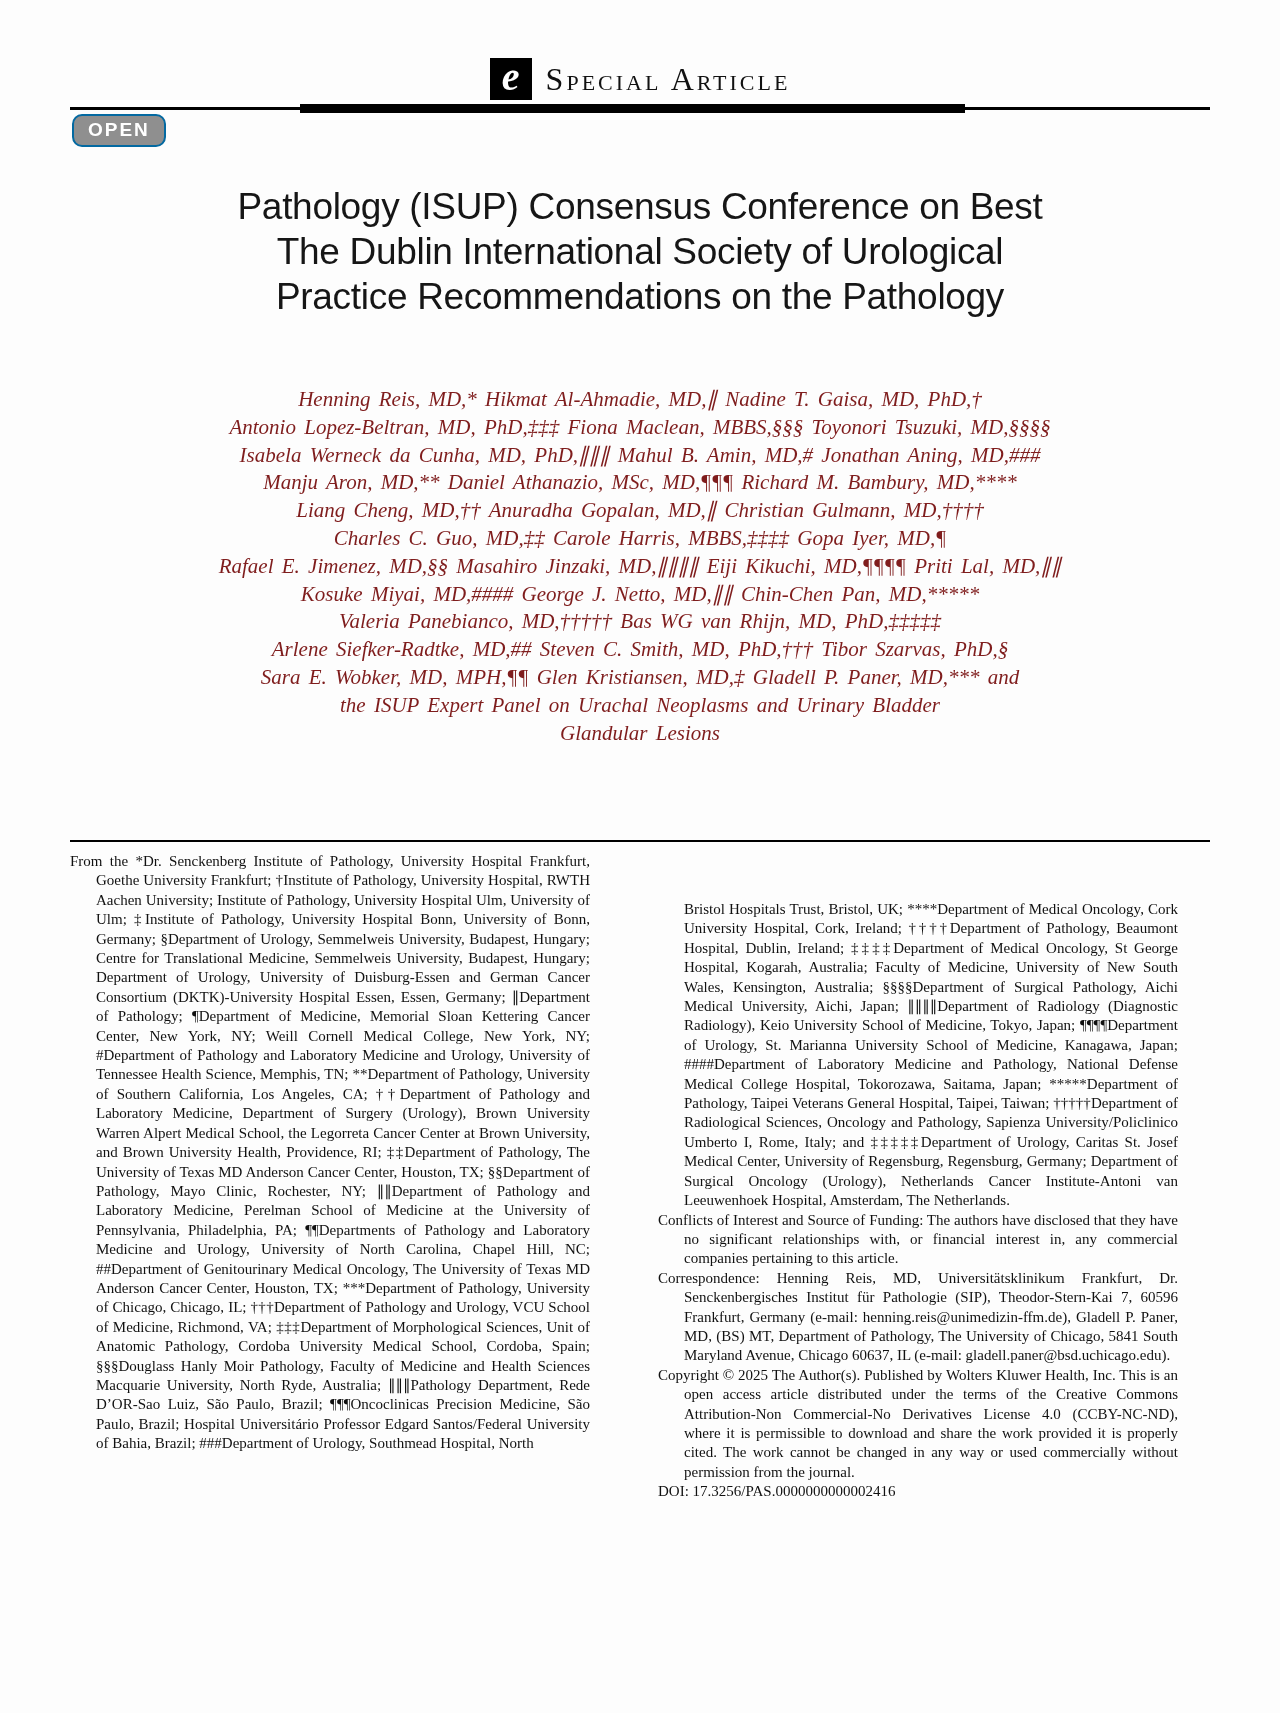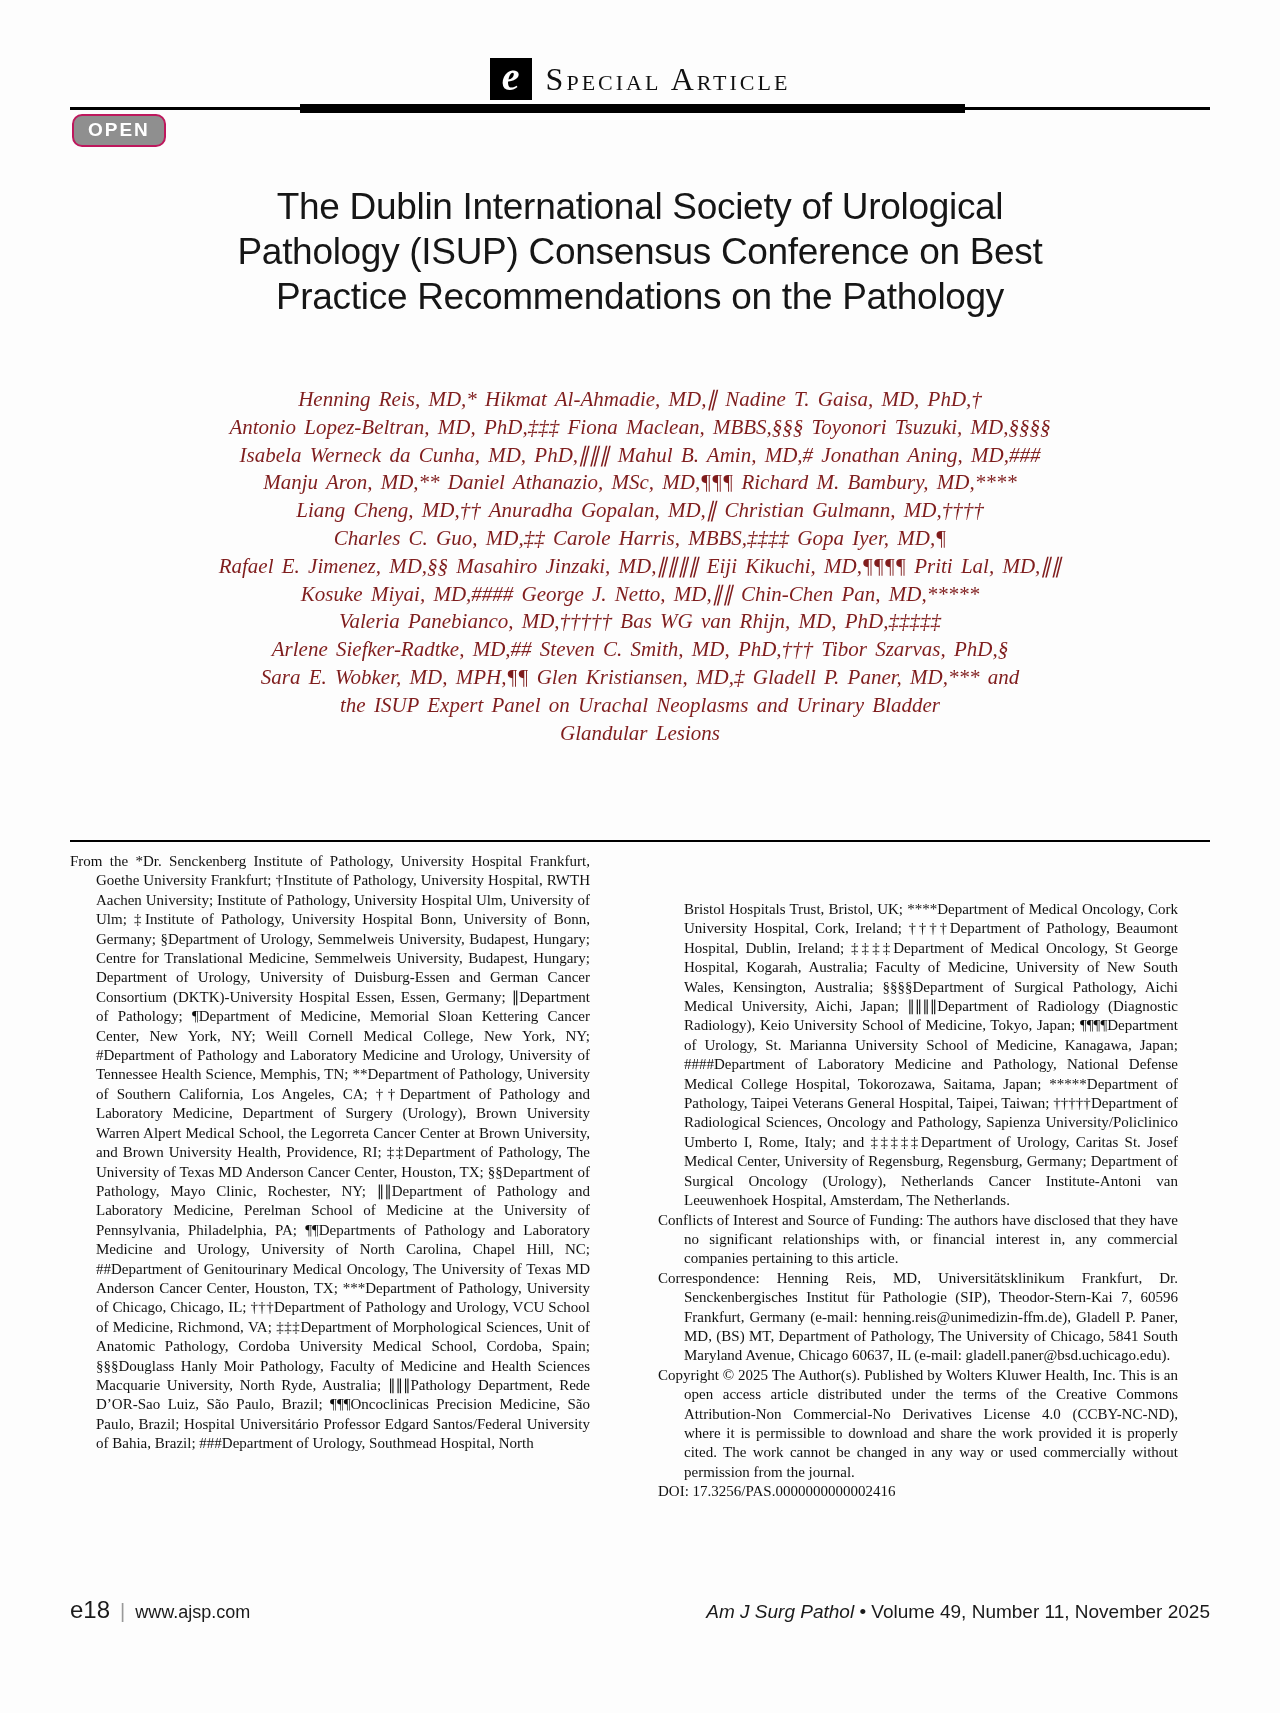--- a/index.html
+++ b/index.html
@@ -35,21 +35,21 @@
   }
   .header-rule .thin{
     position:absolute;top:3px;left:0;width:100%;height:3px;background:#000;
   }
   .header-rule .thick{
     position:absolute;top:0;left:230px;width:665px;height:9px;background:#000;
   }
   
   .open-badge{
     position:absolute;top:114px;left:72px;
-    background:#8f8f8f;border:2px solid #be185d;border-radius:10px;
+    background:#8f8f8f;border:2px solid #0369a1;border-radius:10px;
     color:#fff;font-family:"Liberation Sans", sans-serif;
     font-weight:bold;font-size:19px;letter-spacing:2px;
     padding:3px 14px 4px 14px;
   }
   
   .title{
     position:absolute;top:184px;left:0;width:100%;
     text-align:center;
     font-family:"Liberation Sans", sans-serif;
     font-weight:400;font-size:37px;line-height:45px;
@@ -105,22 +105,22 @@
   </div>
 
   <div class="header-rule">
     <span class="thin"></span>
     <span class="thick"></span>
   </div>
 
   <div class="open-badge">OPEN</div>
 
   <h1 class="title">
+    <span>Pathology (ISUP) Consensus Conference on Best</span>
     <span>The Dublin International Society of Urological</span>
-    <span>Pathology (ISUP) Consensus Conference on Best</span>
     <span>Practice Recommendations on the Pathology</span>
   </h1>
 
   <div class="authors">
     <div>Henning Reis, MD,* Hikmat Al-Ahmadie, MD,∥ Nadine T. Gaisa, MD, PhD,†</div>
     <div>Antonio Lopez-Beltran, MD, PhD,‡‡‡ Fiona Maclean, MBBS,§§§ Toyonori Tsuzuki, MD,§§§§</div>
     <div>Isabela Werneck da Cunha, MD, PhD,∥∥∥ Mahul B. Amin, MD,# Jonathan Aning, MD,###</div>
     <div>Manju Aron, MD,** Daniel Athanazio, MSc, MD,¶¶¶ Richard M. Bambury, MD,****</div>
     <div>Liang Cheng, MD,†† Anuradha Gopalan, MD,∥ Christian Gulmann, MD,††††</div>
     <div>Charles C. Guo, MD,‡‡ Carole Harris, MBBS,‡‡‡‡ Gopa Iyer, MD,¶</div>
@@ -140,25 +140,14 @@
   </div>
 
   <div class="affil-col col-right">
     <p class="cont">Bristol Hospitals Trust, Bristol, UK; ****Department of Medical Oncology, Cork University Hospital, Cork, Ireland; ††††Department of Pathology, Beaumont Hospital, Dublin, Ireland; ‡‡‡‡Department of Medical Oncology, St George Hospital, Kogarah, Australia; Faculty of Medicine, University of New South Wales, Kensington, Australia; §§§§Department of Surgical Pathology, Aichi Medical University, Aichi, Japan; ∥∥∥∥Department of Radiology (Diagnostic Radiology), Keio University School of Medicine, Tokyo, Japan; ¶¶¶¶Department of Urology, St. Marianna University School of Medicine, Kanagawa, Japan; ####Department of Laboratory Medicine and Pathology, National Defense Medical College Hospital, Tokorozawa, Saitama, Japan; *****Department of Pathology, Taipei Veterans General Hospital, Taipei, Taiwan; †††††Department of Radiological Sciences, Oncology and Pathology, Sapienza University/Policlinico Umberto I, Rome, Italy; and ‡‡‡‡‡Department of Urology, Caritas St. Josef Medical Center, University of Regensburg, Regensburg, Germany; Department of Surgical Oncology (Urology), Netherlands Cancer Institute-Antoni van Leeuwenhoek Hospital, Amsterdam, The Netherlands.</p>
     <p class="hang">Conflicts of Interest and Source of Funding: The authors have disclosed that they have no significant relationships with, or financial interest in, any commercial companies pertaining to this article.</p>
     <p class="hang">Correspondence: Henning Reis, MD, Universitätsklinikum Frankfurt, Dr. Senckenbergisches Institut für Pathologie (SIP), Theodor-Stern-Kai 7, 60596 Frankfurt, Germany (e-mail: henning.reis@unimedizin-ffm.de), Gladell P. Paner, MD, (BS) MT, Department of Pathology, The University of Chicago, 5841 South Maryland Avenue, Chicago 60637, IL (e-mail: gladell.paner@bsd.uchicago.edu).</p>
     <p class="hang">Copyright © 2025 The Author(s). Published by Wolters Kluwer Health, Inc. This is an open access article distributed under the terms of the Creative Commons Attribution-Non Commercial-No Derivatives License 4.0 (CCBY-NC-ND), where it is permissible to download and share the work provided it is properly cited. The work cannot be changed in any way or used commercially without permission from the journal.</p>
     <p class="hang">DOI: 17.3256/PAS.0000000000002416</p>
   </div>
 
-  <div class="footer">
-    <div class="footer-left">
-      <span class="page-number">e18</span>
-      <span class="footer-sep">|</span>
-      <span class="footer-url">www.ajsp.com</span>
-    </div>
-    <div class="footer-right">
-      <span class="journal-name">Am J Surg Pathol</span>
-      <span>• Volume 49, Number 11, November 2025</span>
-    </div>
-  </div>
 
 </div>
 
 </body></html>

